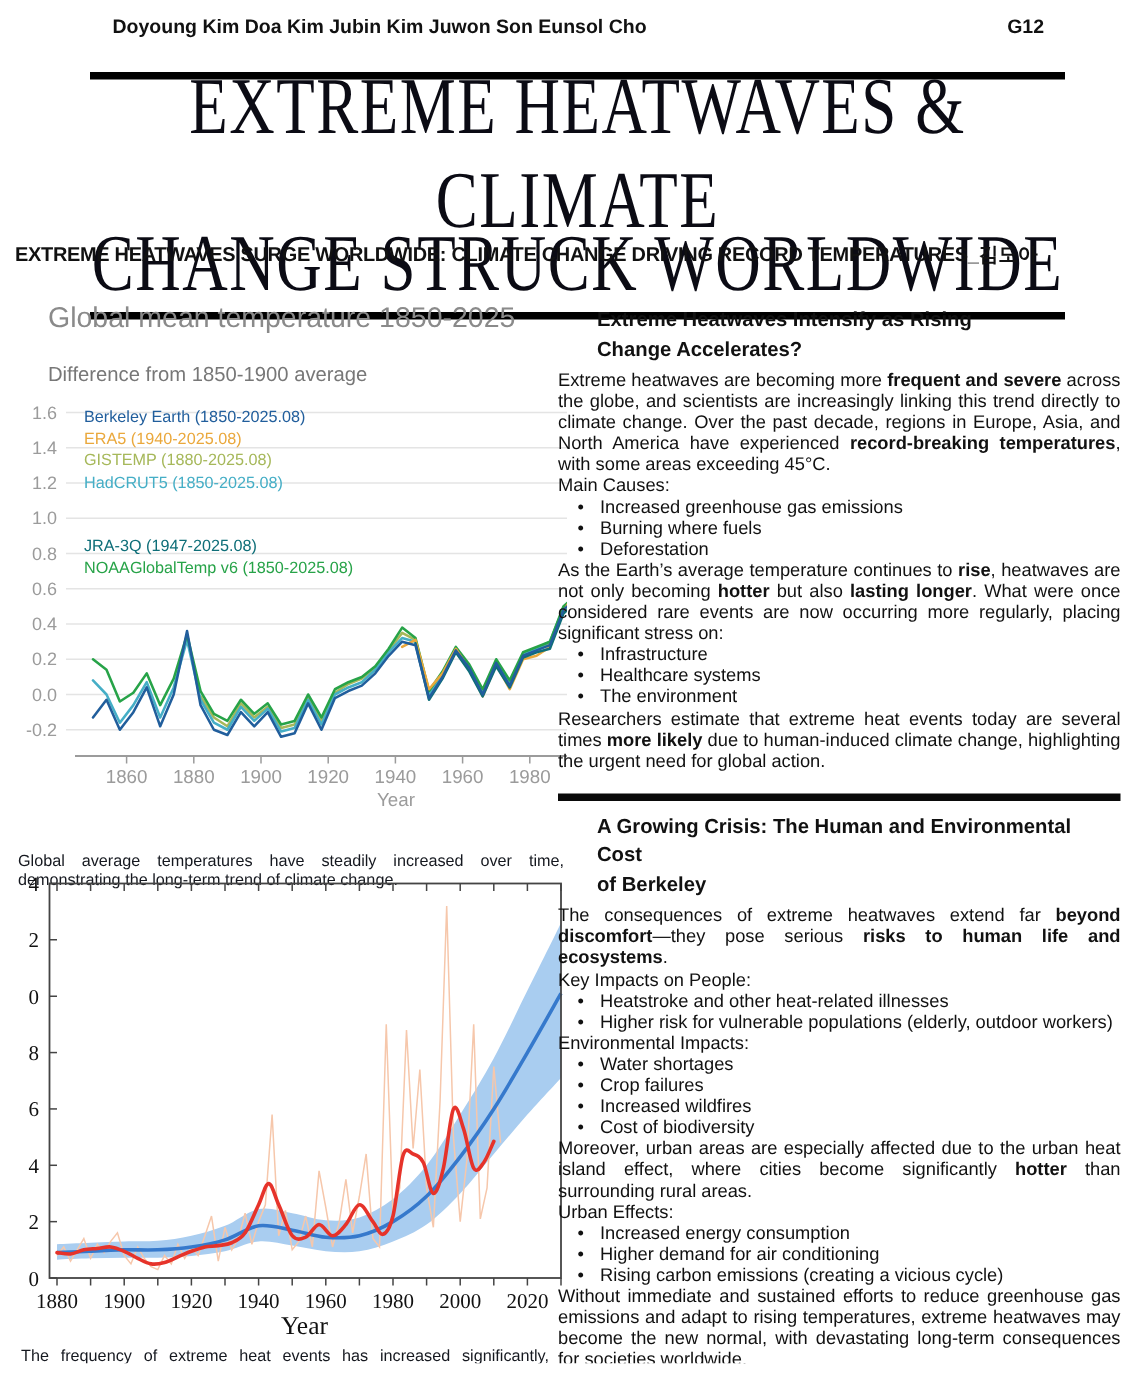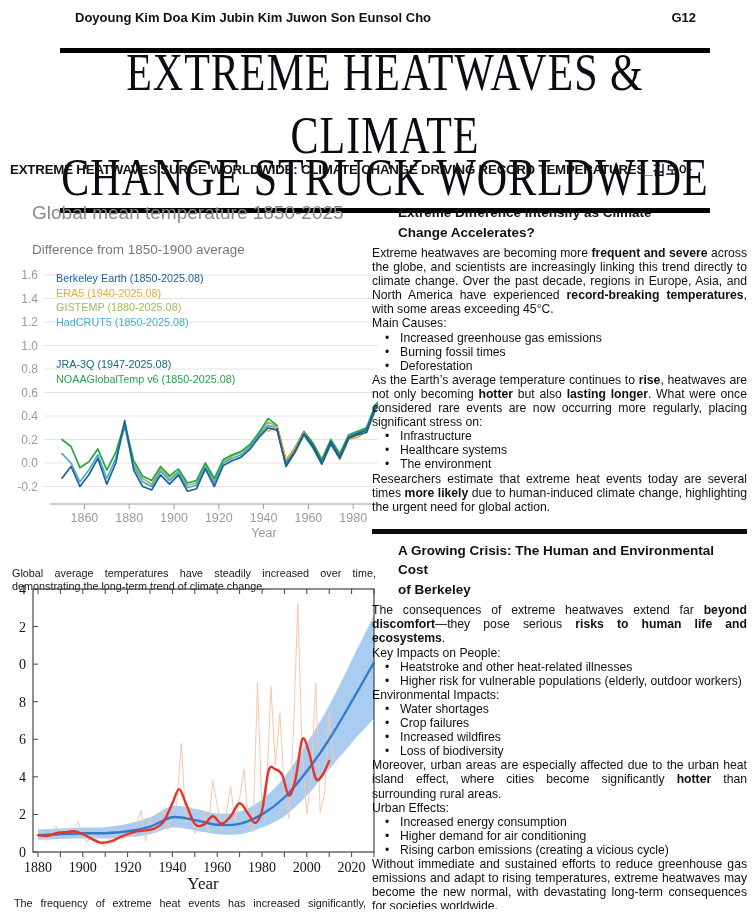--- a/index.html
+++ b/index.html
@@ -185,29 +185,29 @@
         <text x="306.8" y="287" text-anchor="middle" font-size="14" fill="#111" class="serif">2000</text>
         <text x="351.6" y="287" text-anchor="middle" font-size="14" fill="#111" class="serif">2020</text>
         <text x="203" y="304" text-anchor="middle" font-size="17" fill="#111" class="serif">Year</text>
       </svg>
     <div class="caption cap2">The frequency of extreme heat events has increased significantly, showing how climate change intensifies heatwaves.</div>
   </div>
 
   <div class="right-col">
     <section>
       <div class="sec-head">
-        <div>Extreme Difference Intensify as Climate</div>
+        <div>Extreme Heatwaves Intensify as Rising</div>
         <div>Change Accelerates?</div>
       </div>
       <div class="sec-body" id="sec-body-0">
           <p><span>Extreme heatwaves are becoming more </span><span class="b">frequent and severe</span><span> across the globe, and scientists are increasingly linking this trend directly to climate change. Over the past decade, regions in Europe, Asia, and North America have experienced </span><span class="b">record-breaking temperatures</span><span>, with some areas exceeding 45°C.</span></p>
           <p><span>Main Causes:</span></p>
           <ul>
             <li>Increased greenhouse gas emissions</li>
-            <li>Burning fossil times</li>
+            <li>Burning where fuels</li>
             <li>Deforestation</li>
           </ul>
           <p><span>As the Earth’s average temperature continues to </span><span class="b">rise</span><span>, heatwaves are not only becoming </span><span class="b">hotter</span><span> but also </span><span class="b">lasting longer</span><span>. What were once considered rare events are now occurring more regularly, placing significant stress on:</span></p>
           <ul>
             <li>Infrastructure</li>
             <li>Healthcare systems</li>
             <li>The environment</li>
           </ul>
           <p><span>Researchers estimate that extreme heat events today are several times </span><span class="b">more likely</span><span> due to human-induced climate change, highlighting the urgent need for global action.</span></p>
         </div>
@@ -225,21 +225,21 @@
           <p><span>Key Impacts on People:</span></p>
           <ul>
             <li>Heatstroke and other heat-related illnesses</li>
             <li>Higher risk for vulnerable populations (elderly, outdoor workers)</li>
           </ul>
           <p><span>Environmental Impacts:</span></p>
           <ul>
             <li>Water shortages</li>
             <li>Crop failures</li>
             <li>Increased wildfires</li>
-            <li>Loss of biodiversity</li>
+            <li>Cost of biodiversity</li>
           </ul>
           <p><span>Moreover, urban areas are especially affected due to the urban heat island effect, where cities become significantly </span><span class="b">hotter</span><span> than surrounding rural areas.</span></p>
           <p><span>Urban Effects:</span></p>
           <ul>
             <li>Increased energy consumption</li>
             <li>Higher demand for air conditioning</li>
             <li>Rising carbon emissions (creating a vicious cycle)</li>
           </ul>
           <p><span>Without immediate and sustained efforts to reduce greenhouse gas emissions and adapt to rising temperatures, extreme heatwaves may become the new normal, with devastating long-term consequences for societies worldwide.</span></p>
         </div>

